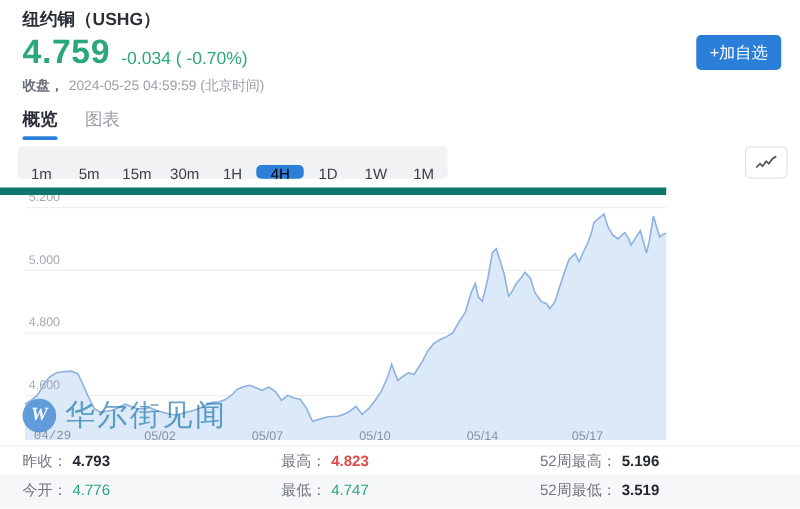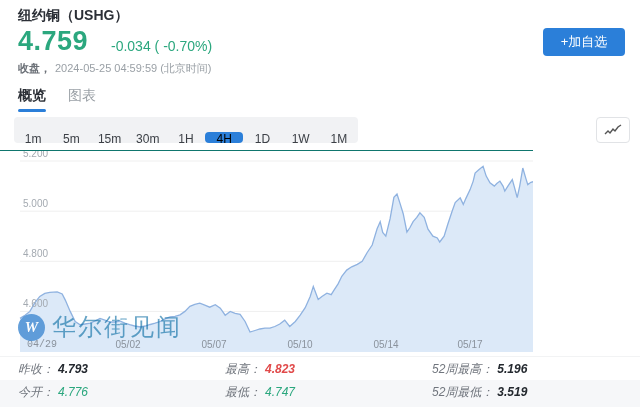--- a/index.html
+++ b/index.html
@@ -3,56 +3,56 @@
 <meta charset="utf-8">
 <style>
   * { margin:0; padding:0; box-sizing:border-box; }
   html,body { background:#fff; }
   body { font-family:"Liberation Sans","DejaVu Sans",sans-serif; }
   #app { position:relative; width:640px; height:407px; background:#fff; overflow:hidden; }
 
   
   .title { position:absolute; left:18px; top:7px; font-size:14px; font-weight:bold; color:#2b2f36; }
   .price { position:absolute; left:18px; top:26px; font-size:27px; font-weight:bold; color:var(--green); letter-spacing:.5px; }
-  .change { position:absolute; left:111px; top:38px; font-size:14px; color:var(--green); }
+  .change { position:absolute; left:97px; top:38px; font-size:14px; color:var(--green); }
   .meta { position:absolute; left:18px; top:61px; font-size:11px; color:#9aa0a6; }
   .meta .status { color:#6b7077; font-weight:bold; margin-right:4px; }
-  .add-btn { position:absolute; right:15px; top:28px; width:82px; height:28px; background:var(--blue);
+  .add-btn { position:absolute; right:15px; top:28px; width:68px; height:28px; background:var(--blue);
              color:#fff; font-size:13px; border:none; border-radius:4px; cursor:pointer; }
 
   
   .tabbar { position:absolute; left:0; top:87px; width:518px; height:23px; }
   .tab { position:absolute; top:0; font-size:14px; color:#9aa0a6; cursor:pointer; }
   .tab.active { color:#2b2f36; font-weight:bold; }
   .tab.active::after { content:""; position:absolute; left:0; right:0; bottom:-7px; height:3px; background:var(--blue); border-radius:2px; }
   .tab-overview { left:18px; }
   .tab-chart { left:68px; }
 
   
   .tf-bar { position:absolute; left:14px; top:117px; width:344px; height:26px; background:#f1f2f4;
             border-radius:4px; display:flex; align-items:stretch; }
   .tf-btn { flex:1; border:none; background:transparent; font-size:12px; color:#3c4046; cursor:pointer;
             border-radius:4px; padding:0; font-family:inherit;margin-top:15px; }
   .tf-btn.active { background:var(--blue); color:#000000; }
   .charttype-btn { position:absolute; right:10px; top:117px; width:34px; height:26px; background:#fff;
             border:1px solid #e1e3e6; border-radius:4px; cursor:pointer; display:flex; align-items:center; justify-content:center; }
 
   
-  .chart { position:absolute; left:0; top:150px; width:533px; height:202px; overflow:hidden; border-top:1px solid #0f766e; }
+  .chart { position:absolute; left:0; top:150px; width:533px; height:202px; overflow:hidden; border-top:6px solid #0f766e; }
   .chart svg { position:absolute; left:0; top:0; }
   .y-label { position:absolute; left:23px; font-size:10px; color:#a4aab1; }
   .x-label { position:absolute; top:188px; font-size:10px; color:#8a929c; transform:translateX(-50%); white-space:nowrap; }
   .watermark { position:absolute; left:18px; top:160px; display:flex; align-items:center; pointer-events:none; }
   .wm-circle { width:27px; height:27px; border-radius:50%; background:#4a8fd4; color:#fff; display:flex;
                align-items:center; justify-content:center; font-family:"Liberation Serif","DejaVu Serif",serif;
                font-style:italic; font-weight:bold; font-size:15px; opacity:.85; }
   .wm-text { margin-left:7px; font-size:24px; color:#0369a1; opacity:.6; letter-spacing:2px; }
 
   
-  .stats { position:absolute; left:0; top:356px; width:640px; height:51px; font-size:12px;font-style:italic; }
+  .stats { position:absolute; left:0; top:356px; width:640px; height:51px; font-size:12px; }
   .stat-row { position:absolute; left:0; width:640px; height:24px; }
   .stat-row.r0 { top:0; border-top:1px solid #f2f3f4; }
   .stat-row.r1 { top:24px; height:27px; background:#f6f7f9; }
   .stat-cell { position:absolute; top:4px; white-space:nowrap; }
   .stat-cell.c0 { left:18px; } .stat-cell.c1 { left:225px; } .stat-cell.c2 { left:432px; }
   .stat-label { color:#70757d; margin-right:4px; }
   .stat-value { font-weight:bold; }
   .stat-value.dark { color:#24292f; }
   .stat-value.red { color:var(--red); }
   .stat-value.green { color:var(--green); font-weight:normal; }

